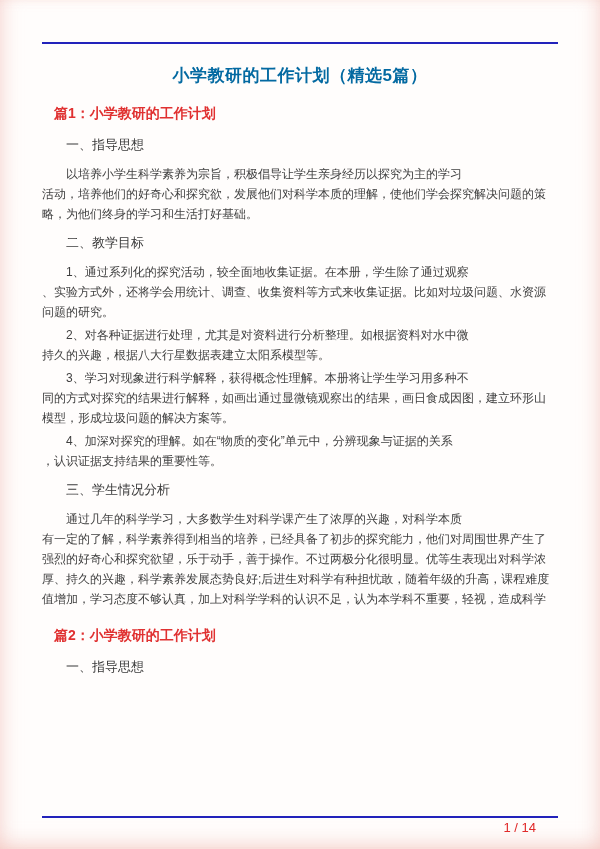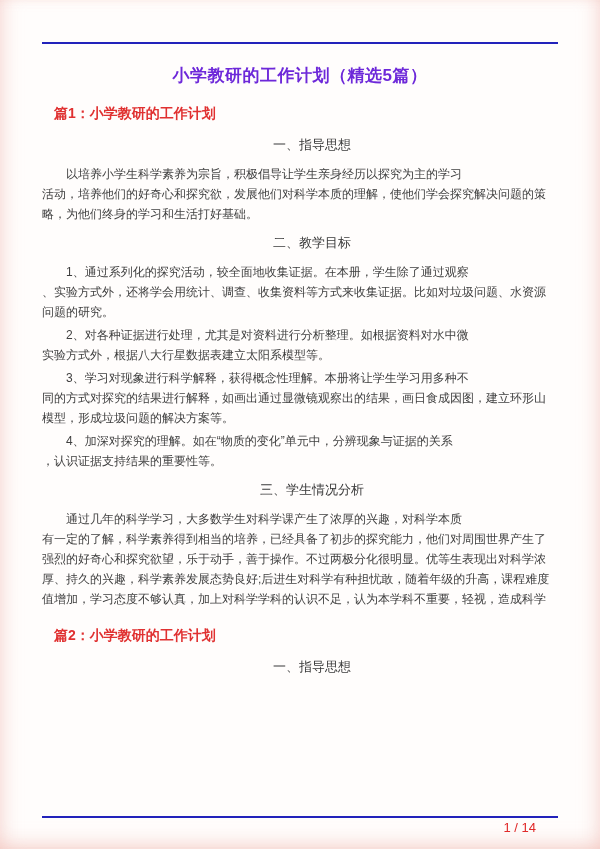--- a/index.html
+++ b/index.html
@@ -32,36 +32,35 @@
   .top-rule {
     margin-top: 42px;
     height: 2px;
     background: #2222bb;
   }
   .doc-title {
     margin: 20px 0 16px 0;
     text-align: center;
     font-size: 17px;
     font-weight: bold;
-    color: #6d28d9;
+    color: #0369a1;
     letter-spacing: 0.5px;
   }
   .section-heading {
     margin: 18px 0 12px 12px;
     font-size: 14px;
     font-weight: bold;
     color: #e03131;
   }
   .sub-heading {
     margin: 9px 0;
     padding-left: 24px;
     font-size: 13px;
     color: #3a3a3a;
     line-height: 20px;
-    text-align: center;
   }
   .para {
     margin: 3px 0;
     font-size: 12px;
     color: #3f3f3f;
   }
   .ln {
     display: block;
     line-height: 20px;
     letter-spacing: 0;
@@ -107,21 +106,21 @@
   <div class="sub-heading">二、教学目标</div>
 
   <p class="para">
     <span class="ln indent">1、通过系列化的探究活动，较全面地收集证据。在本册，学生除了通过观察</span>
     <span class="ln">、实验方式外，还将学会用统计、调查、收集资料等方式来收集证据。比如对垃圾问题、水资源</span>
     <span class="ln">问题的研究。</span>
   </p>
 
   <p class="para">
     <span class="ln indent">2、对各种证据进行处理，尤其是对资料进行分析整理。如根据资料对水中微</span>
-    <span class="ln">实验方式外，根据八大行星数据表建立太阳系模型等。</span>
+    <span class="ln">持久的兴趣，根据八大行星数据表建立太阳系模型等。</span>
   </p>
 
   <p class="para">
     <span class="ln indent">3、学习对现象进行科学解释，获得概念性理解。本册将让学生学习用多种不</span>
     <span class="ln">同的方式对探究的结果进行解释，如画出通过显微镜观察出的结果，画日食成因图，建立环形山</span>
     <span class="ln">模型，形成垃圾问题的解决方案等。</span>
   </p>
 
   <p class="para">
     <span class="ln indent">4、加深对探究的理解。如在“物质的变化”单元中，分辨现象与证据的关系</span>

